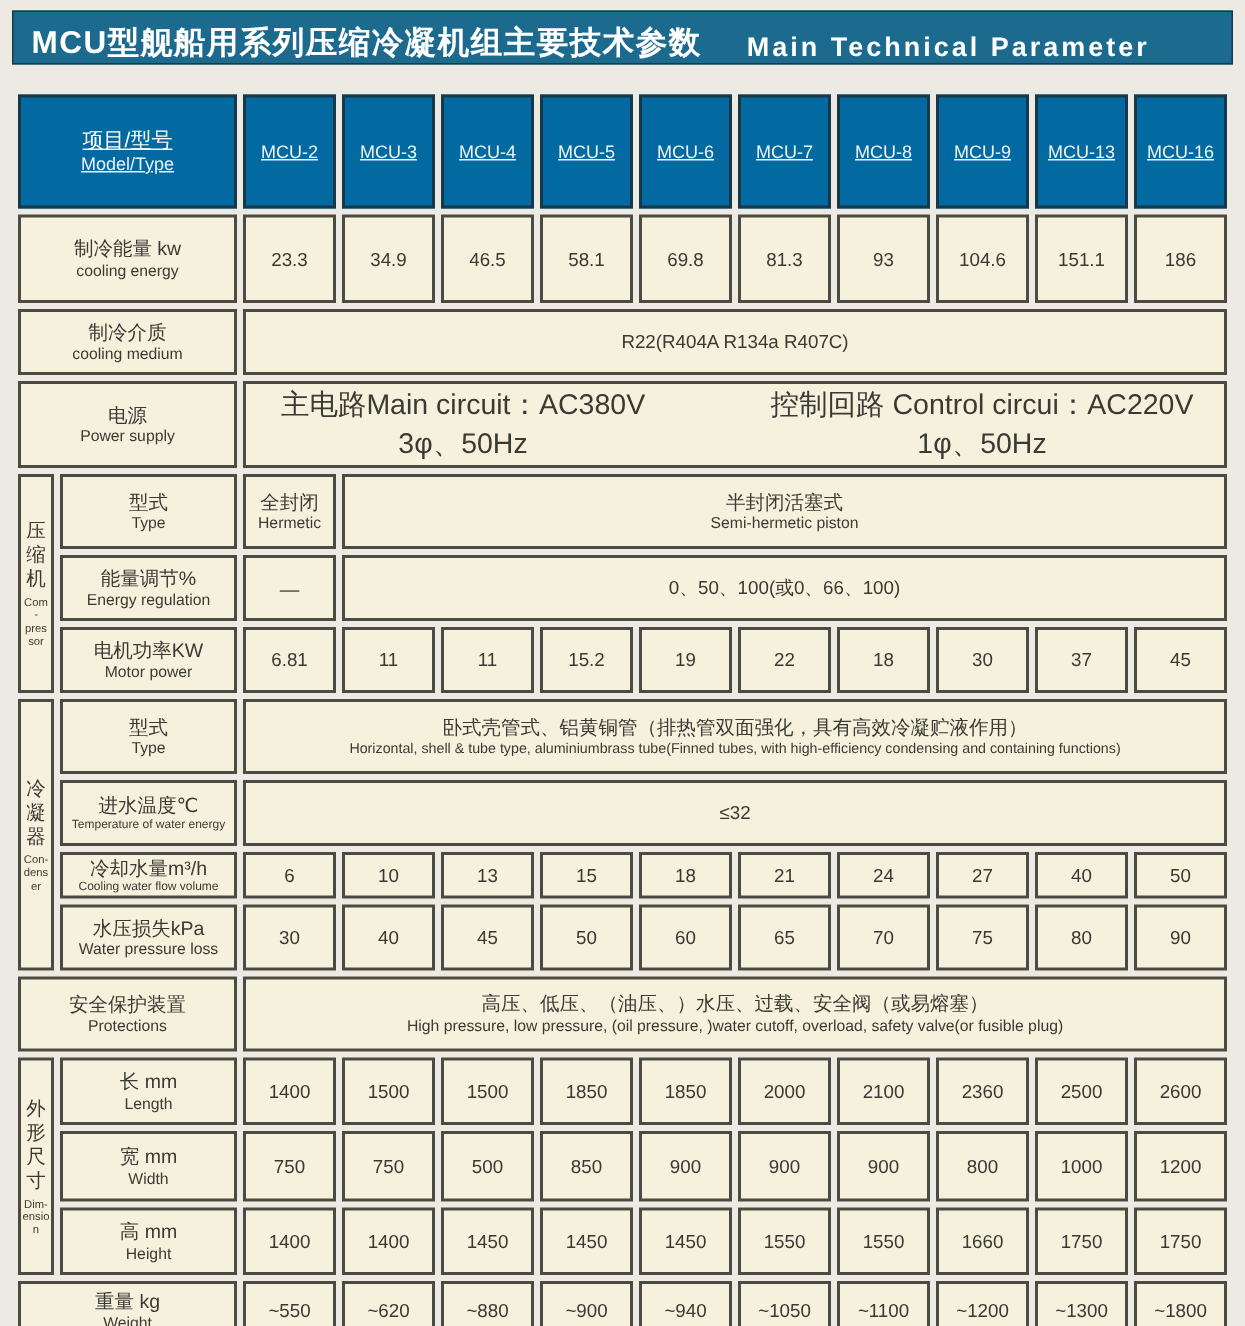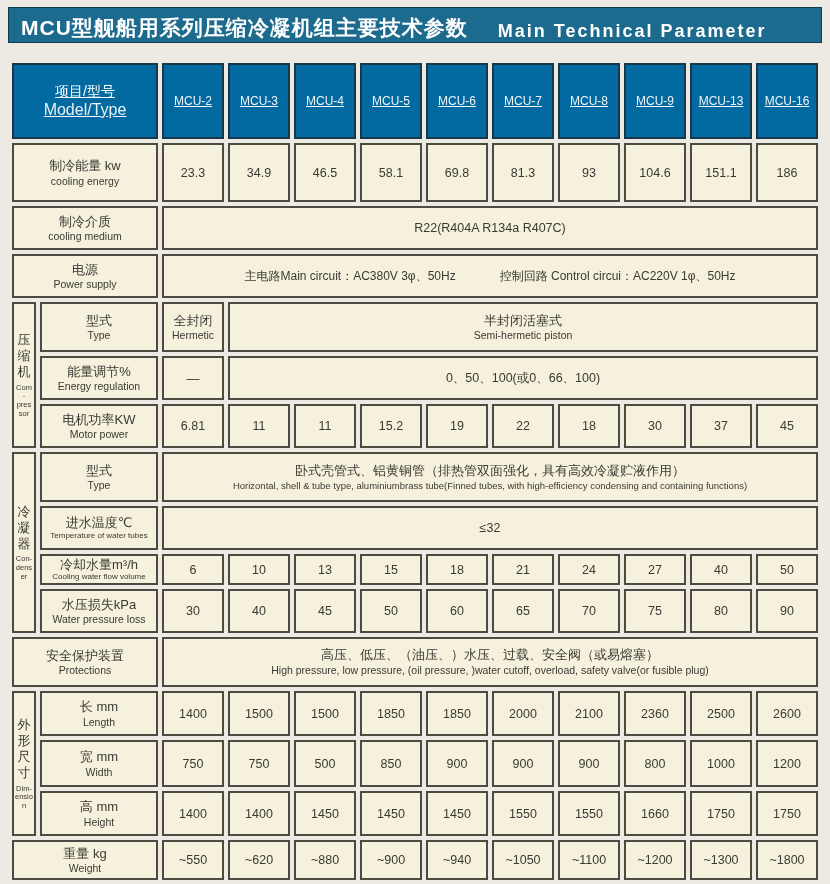--- a/index.html
+++ b/index.html
@@ -58,21 +58,21 @@
     overflow: hidden;
   }
   td.th {
     background: #0369a1;
     border-color: #16384a;
     color: #eef5f8;
     font-size: 12px;
     text-decoration: underline;
   }
   td.th .zh { color: #ffffff; font-size: 14px; }
-  td.th .en { color: #e9f2f6; font-size: 16px; }
+  td.th .en { color: #e9f2f6; font-size: 12px; }
   .zh  { font-size: 13px; line-height: 1.25; }
   .en  { font-size: 10.5px; line-height: 1.15; }
   .en-xs { font-size: 8px; line-height: 1.1; }
   .val { font-size: 12.5px; }
   
   td.grp {
     padding: 2px 1px;
     font-size: 13px;
     line-height: 1.45;
     word-break: break-all;
@@ -83,21 +83,21 @@
     line-height: 1.15;
     margin-top: 3px;
     word-break: normal;
     overflow-wrap: break-word;
   }
   
   .ps-wrap {
     display: flex;
     justify-content: center;
     gap: 44px;
-    font-size: 12px;
+    font-size: 19px;
   }
   .long-zh { font-size: 13px; line-height: 1.3; text-align: center; }
   .long-en { font-size: 9.5px; line-height: 1.2; }
   .prot-en { font-size: 10.5px; line-height: 1.2; }
   .dash { font-size: 13px; }
 </style>
 </head>
 <body>
 
 <div class="page">
@@ -235,21 +235,21 @@
       </td>
       <td colspan="10">
         <div class="long-zh">卧式壳管式、铝黄铜管（排热管双面强化，具有高效冷凝贮液作用）</div>
         <div class="long-en">Horizontal, shell &amp; tube type, aluminiumbrass tube(Finned tubes, with high-efficiency condensing and containing functions)</div>
       </td>
     </tr>
 
     <tr style="height:44px">
       <td>
         <div class="zh">进水温度℃</div>
-        <div class="en-xs">Temperature of water tubes</div>
+        <div class="en-xs">Temperature of water energy</div>
       </td>
       <td colspan="10" class="val">≤32</td>
     </tr>
 
     <tr style="height:28px">
       <td>
         <div class="zh">冷却水量m³/h</div>
         <div class="en-xs">Cooling water flow volume</div>
       </td>
       <td class="val">6</td>

